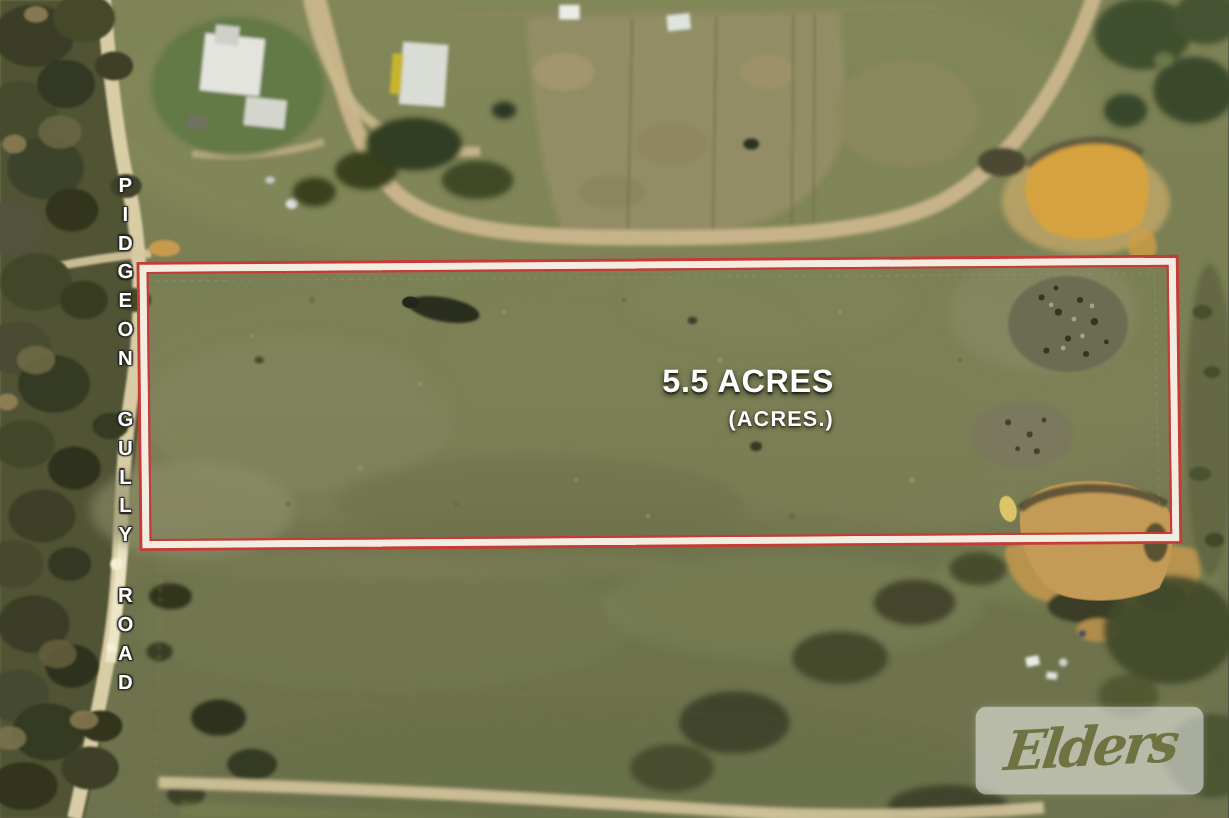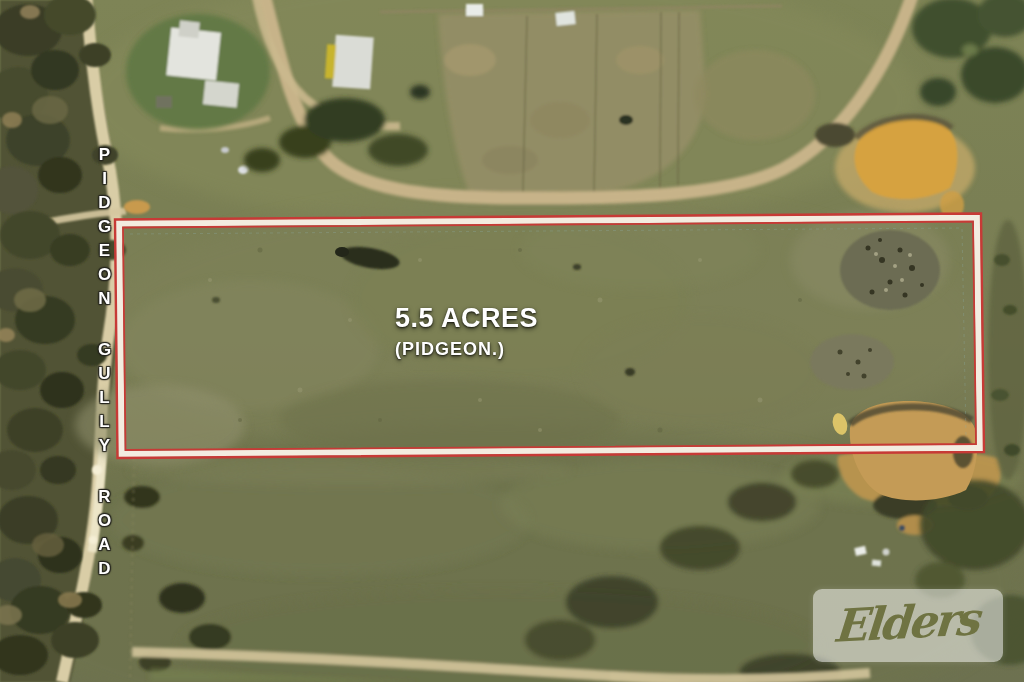--- a/index.html
+++ b/index.html
@@ -13,21 +13,21 @@
     position:absolute;left:89px;top:145px;width:30px;height:405px;
     writing-mode:vertical-rl;text-orientation:upright;white-space:pre;
     font-size:17px;font-weight:700;letter-spacing:5px;word-spacing:3px;line-height:30px;
     color:#ffffff;
     text-shadow:1px 1px 1px #26261f,-1px -1px 1px #26261f,1px -1px 1px #26261f,
                 -1px 1px 1px #26261f,0 0 3px rgba(0,0,0,.65);
     user-select:none;
   }
   
   .acreage{
-    position:absolute;left:395px;top:303px;width:300px;text-align:left;color:#fff;
+    position:absolute;left:395px;top:303px;width:300px;text-align:right;color:#fff;
   }
   .acreage .area{
     font-size:27px;font-weight:700;letter-spacing:.5px;
     text-shadow:0 2px 5px rgba(0,0,0,.6),0 1px 2px rgba(0,0,0,.7);
   }
   .acreage .approx{
     margin-top:5px;font-size:18px;font-weight:700;letter-spacing:1px;
     text-shadow:0 2px 4px rgba(0,0,0,.6),0 1px 2px rgba(0,0,0,.7);
   }
   
@@ -335,20 +335,20 @@
       <polygon points="119,223.5 977,217.5 980,448 121.5,454" fill="none" stroke-width="6.5" stroke="#f3ece0"></polygon>
       <polygon points="115,219.5 981,213.5 984,452 117.5,458" fill="none" stroke-width="2.4" stroke="#c73a36"></polygon>
       <polygon points="123,227.5 973,221.5 976,444 125.5,450" fill="none" stroke-width="1.8" stroke="#c73a36"></polygon>
     </g>
   </svg>
 
   <div class="road-name">PIDGEON GULLY ROAD</div>
 
   <div class="acreage">
     <div class="area">5.5 ACRES</div>
-    <div class="approx">(PIDGEON.)</div>
+    <div class="approx">(ACRES.)</div>
   </div>
 
   <div class="logo-plate">
     <span class="script">Elders</span>
   </div>
 
 </div>
 
 </body></html>

